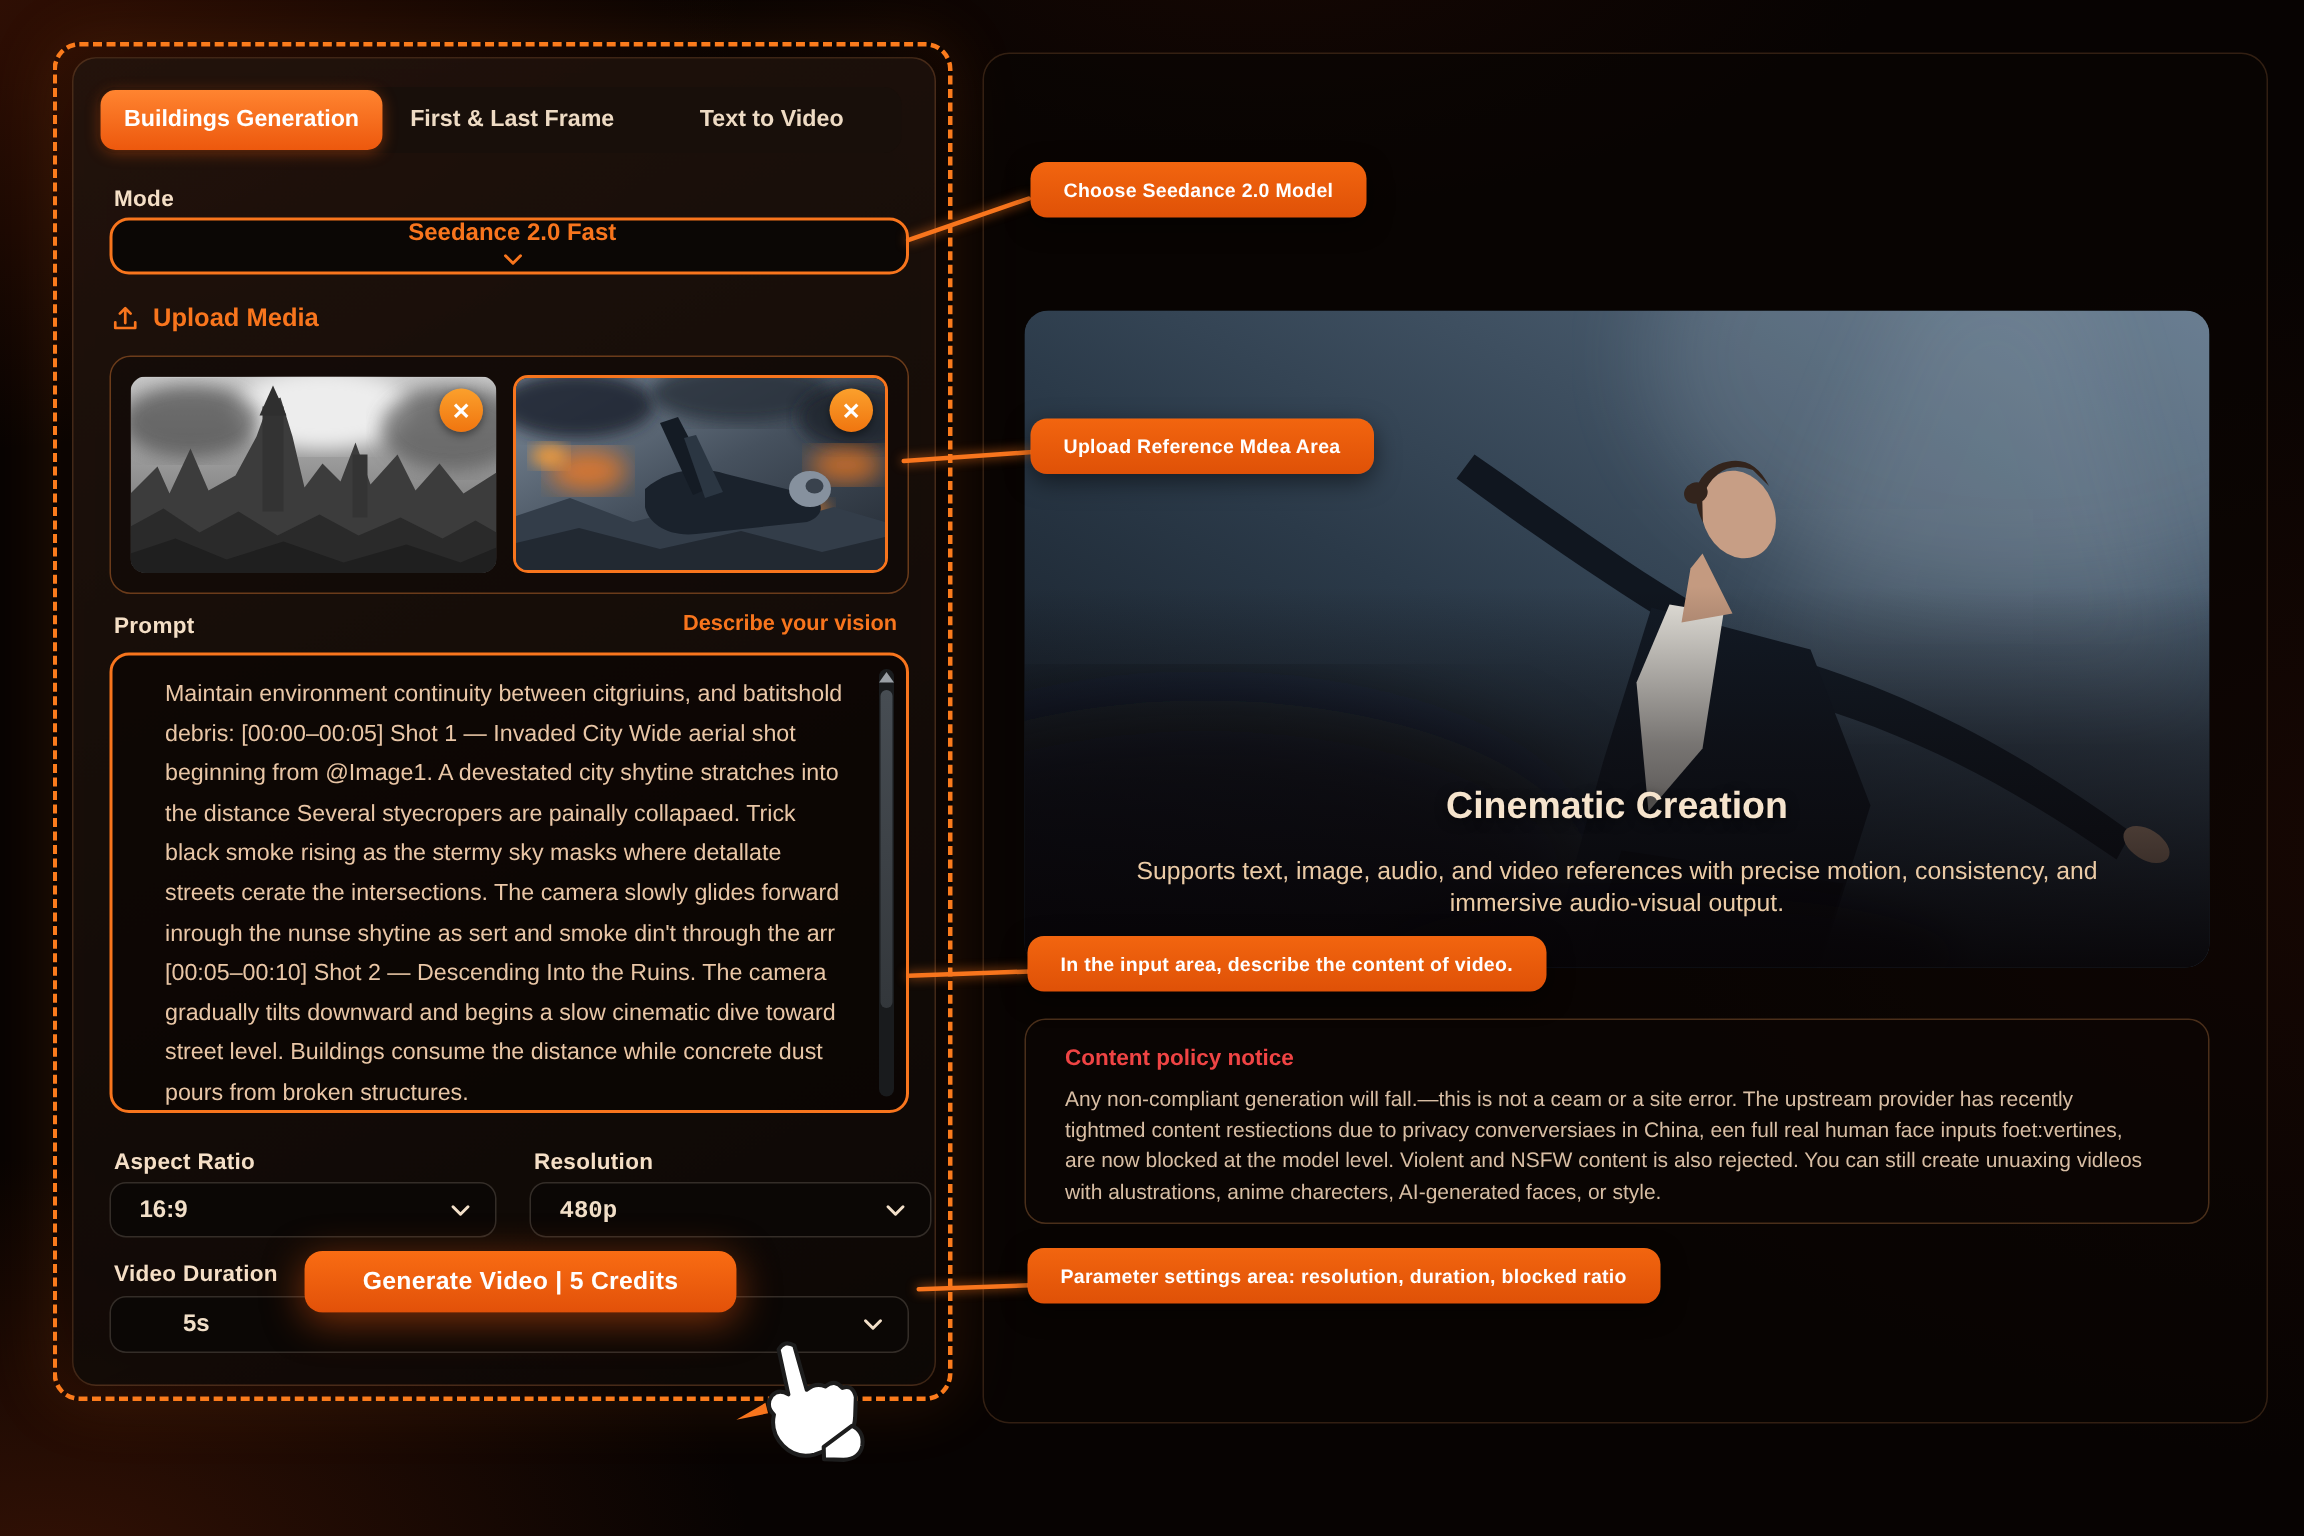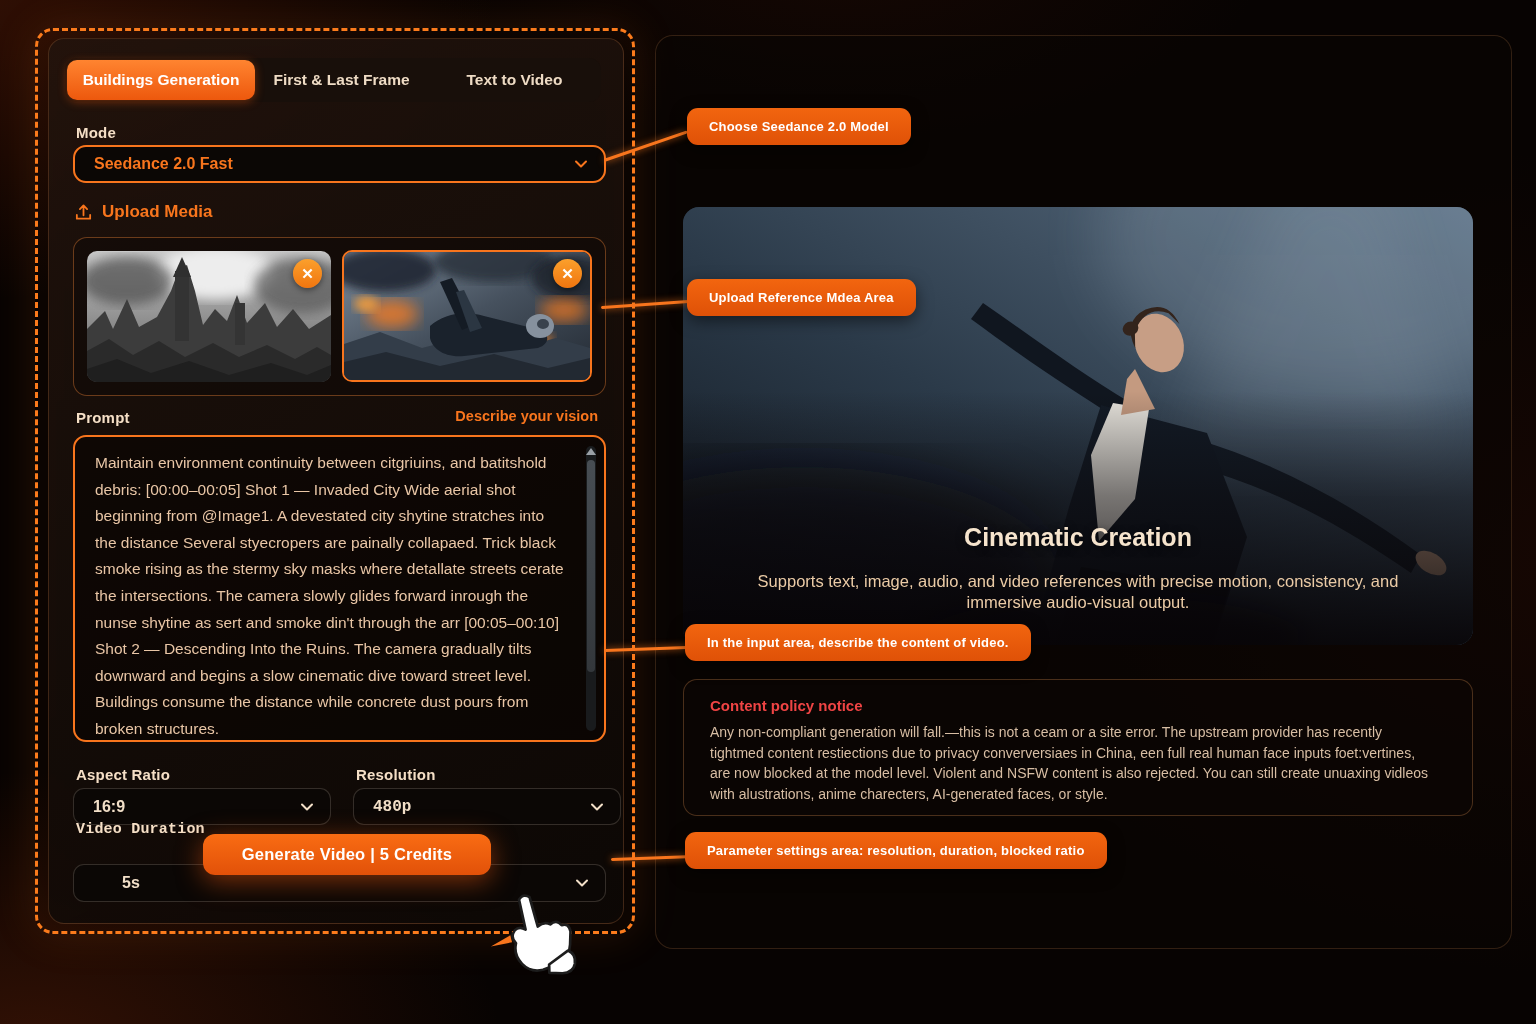--- a/index.html
+++ b/index.html
@@ -33,42 +33,42 @@
     box-shadow:0 2px 10px rgba(240,90,15,.4);
   }
   .tab-plain{flex:1;text-align:center;color:#eedbc4;font-weight:600;font-size:15.5px;cursor:default;}
   
   .lab{color:#f5dfc6;font-weight:700;font-size:15px;letter-spacing:.2px;}
   .select{
     display:flex;align-items:center;justify-content:space-between;
     background:#0b0705;border-radius:11px;box-sizing:border-box;padding:0 15px 0 19px;
     border:1.5px solid rgba(255,235,215,.17);color:#f2dfc8;font-size:16px;font-weight:600;
   }
-  .select.orange{border:2px solid #f8751d;color:#f8751d;border-radius:13px;}
+  .select.orange{border:2px solid #f8751d;color:#f8751d;border-radius:13px;flex-direction:column;}
   .chev{width:16px;height:16px;flex:0 0 auto;}
   
   .upl-head{display:flex;align-items:center;gap:9px;color:#f8751d;font-weight:700;font-size:17px;}
   .upload-box{
     left:24px;top:198px;width:533px;height:159px;border-radius:14px;box-sizing:border-box;
     border:1.5px solid rgba(195,108,46,.5);background:rgba(14,8,5,.5);
   }
   .thumb{position:absolute;border-radius:10px;overflow:hidden;}
   .thumb svg{display:block;}
   .xbtn{
     position:absolute;width:29px;height:29px;border-radius:50%;
     background:linear-gradient(180deg,#fba02c,#f0750f);
     color:#fff;font-weight:700;font-size:15px;display:flex;align-items:center;justify-content:center;
     box-shadow:0 2px 6px rgba(0,0,0,.45);
   }
   
   .prompt-box{
     left:24px;top:396px;width:533px;height:307px;border-radius:13px;box-sizing:border-box;
     border:2px solid #f8751d;background:rgba(8,4,2,.6);padding:13px 36px 12px 20px;
   }
-  .prompt-text{color:#e9c6a6;font-size:15.5px;line-height:26.6px;font-weight:500;}
+  .prompt-text{color:#e9c6a6;font-size:15.5px;line-height:26.6px;font-weight:500;margin-left:15px;}
   .scroll-track{position:absolute;right:8px;top:9px;bottom:9px;width:10px;border-radius:6px;background:#191b1d;}
   .scroll-thumb{position:absolute;left:1px;right:1px;top:14px;height:212px;border-radius:5px;background:linear-gradient(180deg,#474d53,#33373b);}
   .scroll-arrow{position:absolute;left:0;top:2px;width:0;height:0;border-left:5px solid transparent;border-right:5px solid transparent;border-bottom:7px solid #9aa0a6;}
   
   .gen-btn{
     left:154px;top:795px;width:288px;height:41px;border-radius:12px;z-index:3;
     background:linear-gradient(180deg,#f96c13,#e25109);
     color:#fff;font-weight:700;font-size:16.5px;display:flex;align-items:center;justify-content:center;
     box-shadow:0 6px 26px rgba(240,90,15,.5);letter-spacing:.2px;
   }
@@ -213,21 +213,21 @@
   </div>
 
   <div class="abs lab" style="left:307px;top:727px;">Resolution</div>
   <div class="abs select" style="left:304px;top:749px;width:268px;height:37px;font-family:Liberation Mono, monospace;">
     <span>480p</span>
     <svg class="chev" viewBox="0 0 16 16">
       <polyline points="3,5.5 8,10.5 13,5.5" fill="none" stroke="currentColor" stroke-width="2" stroke-linecap="round" stroke-linejoin="round"></polyline>
     </svg>
   </div>
 
-  <div class="abs lab" style="left:27px;top:782px;font-family:Liberation Mono, monospace;">Video Duration</div>
+  <div class="abs lab" style="left:27px;top:802px;">Video Duration</div>
   <div class="abs select" style="left:24px;top:825px;width:533px;height:38px;z-index:1;padding-left:48px;">
     <span>5s</span>
     <svg class="chev" viewBox="0 0 16 16">
       <polyline points="3,5.5 8,10.5 13,5.5" fill="none" stroke="currentColor" stroke-width="2" stroke-linecap="round" stroke-linejoin="round"></polyline>
     </svg>
   </div>
 
   <div class="abs gen-btn">Generate Video | 5 Credits</div>
 
   <svg class="abs hand" viewBox="0 0 100 100">

